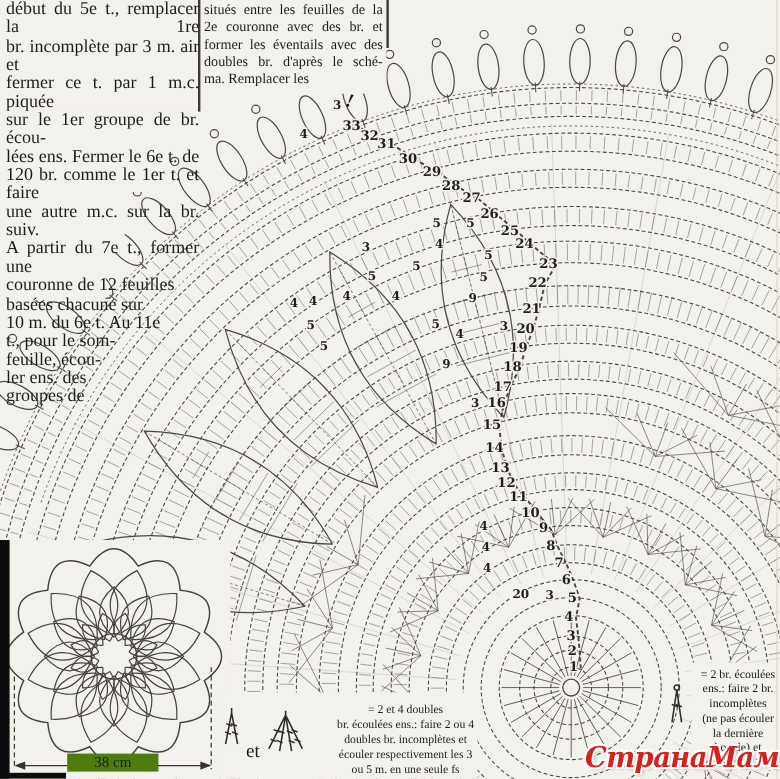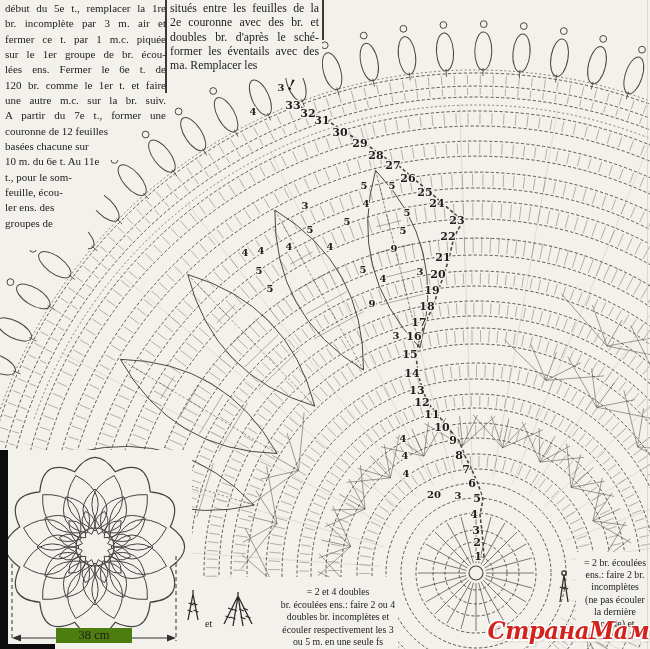--- a/index.html
+++ b/index.html
@@ -2,34 +2,34 @@
 <html><head>
 <meta charset="utf-8">
 <style>
   html,body{margin:0;padding:0;}
   body{width:650px;height:649px;overflow:hidden;background:#f3f1ec;position:relative;
        font-family:"Liberation Serif",serif;color:#1c1c1c;}
   .page{position:absolute;inset:0;width:650px;height:649px;}
   #chart{position:absolute;left:0;top:0;z-index:1;}
   .patch{position:absolute;background:#f3f1ec;z-index:2;}
   .txtcol{position:absolute;z-index:3;}
-  #col1{left:5px;top:1px;width:161px;font-size:11px;line-height:15.35px;}
+  #col1{left:5px;top:1px;width:161px;font-size:15px;line-height:15.35px;}
   #col2{left:170px;top:1px;width:149px;font-size:11.8px;line-height:14.3px;}
   .jline{text-align:justify;text-align-last:justify;}
   .divider{position:absolute;background:#3c3a37;width:1.5px;z-index:3;}
   #divider1{left:165px;top:0;height:93px;}
   #divider2{left:322px;top:0;height:40px;}
   .legend{position:absolute;z-index:3;text-align:center;}
   #legendA-text{left:273px;top:586px;width:130px;font-size:9.8px;line-height:12.6px;}
   #legendB-text{left:579px;top:557px;width:72px;font-size:9.9px;line-height:12.2px;}
   .lgicon{position:absolute;z-index:3;}
   #flower{position:absolute;left:0;top:452px;z-index:3;}
   .dimlabel{position:absolute;left:56px;top:628px;width:76px;text-align:center;
             font-size:12.5px;z-index:3;background:#4d7c0f;}
-  #et-label{position:absolute;left:205px;top:618px;font-size:10px;z-index:3;}
+  #et-label{position:absolute;left:205px;top:618px;font-size:16px;z-index:3;}
   .bang{position:absolute;left:288px;top:76px;z-index:3;font-weight:bold;font-style:italic;
         font-size:16px;transform:rotate(14deg);color:#15130f;}
   .watermark{position:absolute;right:1px;top:616px;z-index:4;
      font-family:"DejaVu Serif",serif;font-style:italic;font-weight:bold;
      font-size:24px;letter-spacing:-0.5px;transform:scaleX(.95);transform-origin:right;
      text-shadow:-1.5px -1.5px 0 #fff,1.5px -1.5px 0 #fff,-1.5px 1.5px 0 #fff,
                  1.5px 1.5px 0 #fff,2px 2px 3px rgba(60,40,20,.35);}
   .bar{position:absolute;background:#0c0c0c;z-index:5;}
   #bar-left{left:0;top:450px;width:8px;height:199px;}
   #bar-corner{left:0;top:644px;width:55px;height:5px;}
@@ -1956,22 +1956,22 @@
     <div>10 m. du 6e t. Au 11e</div>
     <div>t., pour le som-</div>
     <div>feuille, écou-</div>
     <div>ler ens. des</div>
     <div>groupes de</div>
   </div>
 
   <div id="col2" class="txtcol">
     <div class="jline">situés entre les feuilles de la</div>
     <div class="jline">2e couronne avec des br. et</div>
+    <div class="jline">former les éventails avec des</div>
     <div class="jline">doubles br. d'après le sché-</div>
-    <div class="jline">former les éventails avec des</div>
     <div>ma. Remplacer les</div>
   </div>
 
   <div class="bang">!</div>
 
   <svg id="flower" width="192" height="197" viewBox="0 0 192 197">
       <path d="M170.3,115.2 Q199.0,95.0 170.3,74.8 Q185.1,43.0 150.2,39.8 Q147.0,4.9 115.2,19.7 Q95.0,-9.0 74.8,19.7 Q43.0,4.9 39.8,39.8 Q4.9,43.0 19.7,74.8 Q-9.0,95.0 19.7,115.2 Q4.9,147.0 39.8,150.2 Q43.0,185.1 74.8,170.3 Q95.0,199.0 115.2,170.3 Q147.0,185.1 150.2,150.2 Q185.1,147.0 170.3,115.2 Z" fill="none" stroke="#45433f" stroke-width="1.2"></path>
       <path d="M114.3,89.8 Q148.2,111.8 166.5,75.8 Q132.6,53.9 114.3,89.8" fill="none" stroke="#45433f" stroke-width="1"></path>
       <path d="M111.0,95.0 Q132.0,119.0 153.0,95.0 Q132.0,71.0 111.0,95.0" fill="none" stroke="#45433f" stroke-width="1"></path>
       <path d="M107.6,91.6 Q122.5,101.1 130.7,85.4 Q115.8,76.0 107.6,91.6" fill="none" stroke="#45433f" stroke-width="1"></path>

